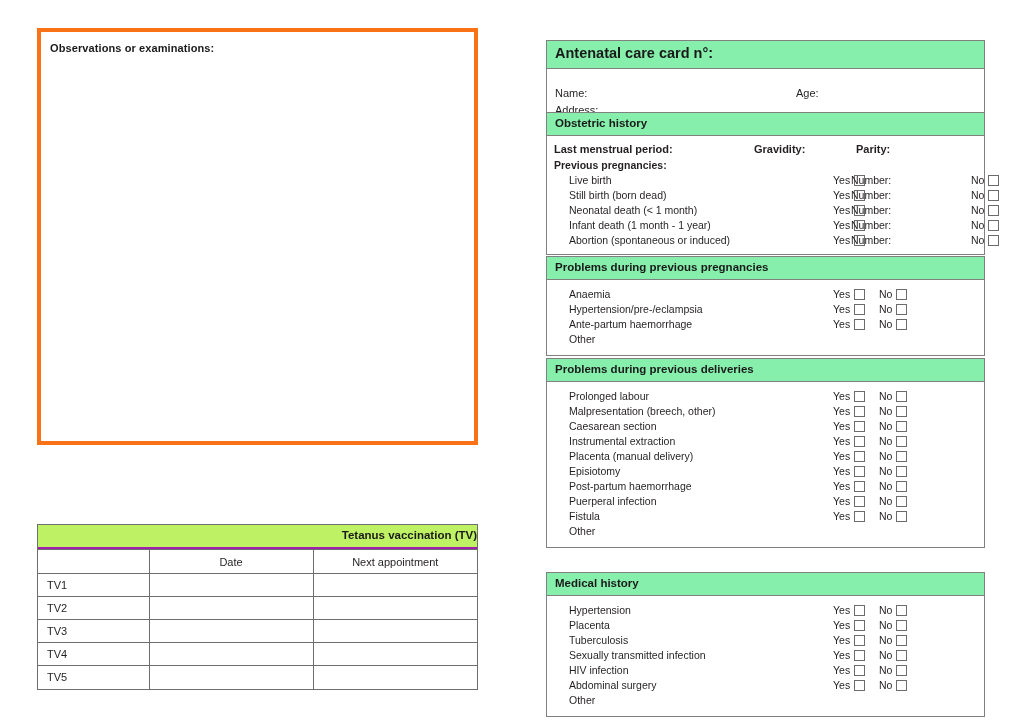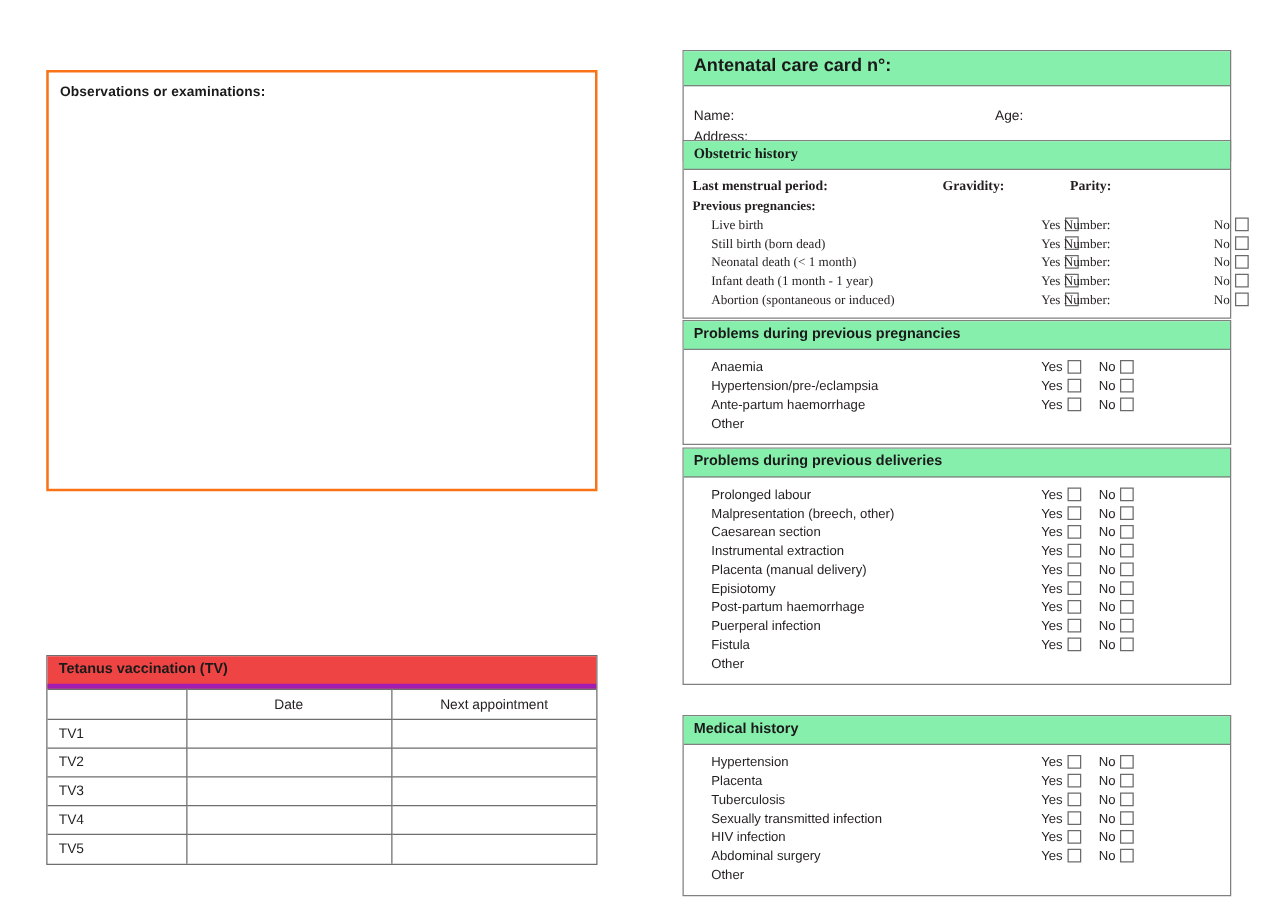--- a/index.html
+++ b/index.html
@@ -23,41 +23,42 @@
     border-bottom: 1px solid #808080;
     font-weight: bold;
     color: #1a1a1a;
     padding: 3px 7px 4px 7px;
     line-height: 1.15;
   }
   .panel-body { padding: 5px 7px 6px 7px; }
 
   
   #observations-box {
-    left: 37px; top: 56px; width: 441px; height: 337px;
-    border: 2px solid #f97316;
+    left: 37px; top: 28px; width: 441px; height: 417px;
+    border: 4px solid #f97316;
   }
   #observations-box .obs-label {
     font-size: 11px;
     font-weight: bold;
     color: #1a1a1a;
     padding: 10px 0 0 9px;
     letter-spacing: .1px;
   }
 
   
   #tetanus-panel {
     left: 37px; top: 524px; width: 441px;
     border: 1px solid #6e6e6e;
   }
   #tetanus-panel .panel-head {
     font-size: 11.5px;
     padding: 4px 0 5px 9px;
-    background: #ef4444;
-    border-bottom: 4px solid #a21caf;
+    background: #bef264;
+    border-bottom: 2px solid #a21caf;
+    text-align: right;
   }
   table.tv {
     border-collapse: collapse;
     width: 100%;
     font-size: 11px;
   }
   table.tv td, table.tv th {
     border: 1px solid #6e6e6e;
     height: 23px;
     font-weight: normal;
@@ -196,21 +197,21 @@
       <div class="idrow">
         <span>Name:</span>
         <span class="age">Age:</span>
       </div>
       <div class="idrow">
         <span>Address:</span>
       </div>
     </div>
   </div>
 
-  <div class="panel rpanel" id="obstetric-panel" style="top:112px;font-family:Liberation Serif, serif;">
+  <div class="panel rpanel" id="obstetric-panel" style="top:112px;">
     <div class="panel-head sec-head">Obstetric history</div>
     <div class="panel-body" style="padding:5px 0 6px 0;">
       <div class="topline">
         <span>Last menstrual period:</span>
         <span class="gravidity">Gravidity:</span>
         <span class="parity">Parity:</span>
       </div>
       <div class="clist">
         <div class="row bold">Previous pregnancies:</div>
 

